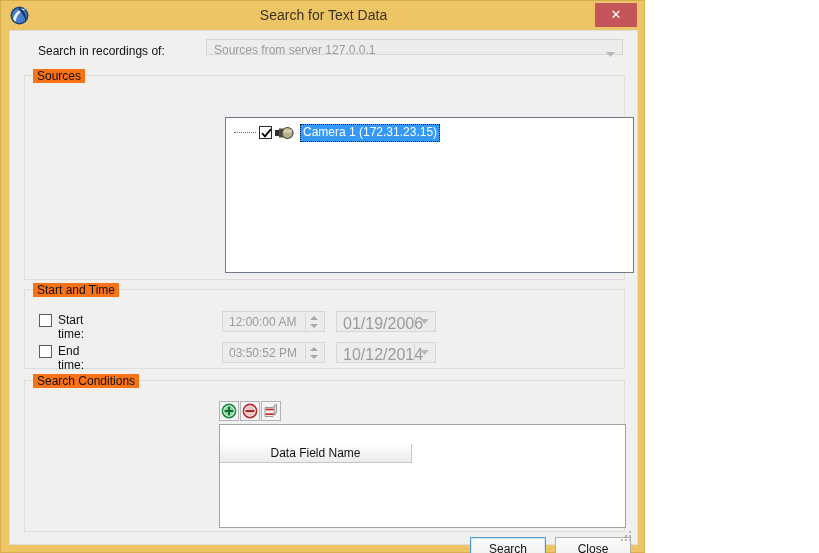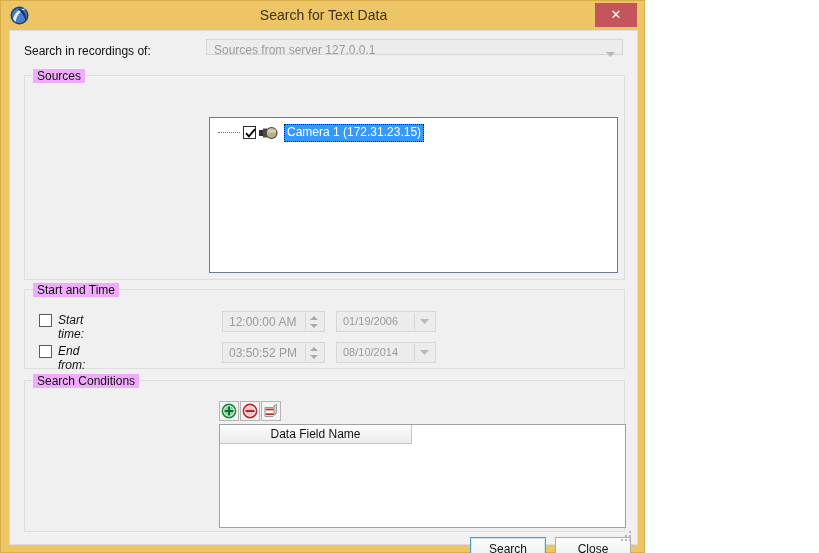--- a/index.html
+++ b/index.html
@@ -76,21 +76,21 @@
     width: 629px;
     height: 515px;
     background: #f0f0f0;
     border: 1px solid #dcdcdc;
     box-sizing: border-box;
   }
 
   
   #search-in-label {
     position: absolute;
-    left: 14px;
+    left: 28px;
     top: 13px;
     font-size: 12px;
     color: #111;
   }
   #source-combo {
     position: absolute;
     left: 196px;
     top: 8px;
     width: 417px;
     height: 16px;
@@ -116,34 +116,34 @@
   
   .groupbox {
     position: absolute;
     border: 1px solid #dedede;
     box-sizing: border-box;
   }
   .group-caption {
     position: absolute;
     top: -7px;
     left: 8px;
-    background: #f0abfc;
+    background: #f97316;
     padding: 0 4px;
     font-size: 12px;
     color: #111;
   }
 
   #gb-sources { left: 14px; top: 44px; width: 601px; height: 205px; }
   #gb-datetime { left: 14px; top: 258px; width: 601px; height: 80px; }
   #gb-conditions { left: 14px; top: 349px; width: 601px; height: 152px; }
 
   
   #tree {
     position: absolute;
-    left: 184px;
+    left: 200px;
     top: 41px;
     width: 409px;
     height: 156px;
     background: #ffffff;
     border: 1px solid #6f7b8a;
     box-sizing: border-box;
     overflow: hidden;
   }
   #tree-row {
     position: absolute;
@@ -200,21 +200,20 @@
     border: 1px solid #5c5c5c;
     background: #fff;
     box-sizing: border-box;
   }
   .dt-label {
     position: absolute;
     left: 33px;
     top: 2px;
     font-size: 12px;
     color: #111;
-    font-style: italic;
   }
   .time-field {
     position: absolute;
     left: 197px;
     width: 103px;
     height: 21px;
     background: #ececec;
     border: 1px solid #d6d6d6;
     box-sizing: border-box;
   }
@@ -249,21 +248,21 @@
     width: 100px;
     height: 21px;
     background: #ececec;
     border: 1px solid #d6d6d6;
     box-sizing: border-box;
   }
   .date-field .df-text {
     position: absolute;
     left: 6px;
     top: 3px;
-    font-size: 11px;
+    font-size: 16px;
     color: #9b9b9b;
   }
   .date-field .df-arrow {
     position: absolute;
     right: 1px;
     top: 1px;
     width: 19px;
     height: 17px;
     border-left: 1px solid #d6d6d6;
   }
@@ -302,21 +301,21 @@
     height: 19px;
     line-height: 19px;
     text-align: center;
     font-size: 12px;
     color: #111;
     background: linear-gradient(#fdfdfd, #ebebeb);
     border-right: 1px solid #c6c6c6;
     border-bottom: 1px solid #c6c6c6;
     box-sizing: border-box;
   }
-  .th-1 { width: 192px; }
+  .th-1 { width: 192px; margin-top: 19px; }
   .th-2 { width: 214px; }
 
   
   .dlg-btn {
     position: absolute;
     height: 24px;
     font-size: 12px;
     font-family: "Liberation Sans", sans-serif;
     box-sizing: border-box;
     cursor: pointer;
@@ -424,30 +423,30 @@
           <span class="df-arrow">
             <svg width="9" height="6" viewBox="0 0 9 6">
                 <path d="M0 0 L4.5 5 L9 0 Z" fill="#b8b8b8"></path>
               </svg>
           </span>
         </span>
       </div>
 
       <div class="dt-row" id="dt-row-end">
         <span class="dt-check"></span>
-        <span class="dt-label">End from:</span>
+        <span class="dt-label">End time:</span>
         <span class="time-field">
           <span class="tf-text">03:50:52 PM</span>
           <span class="spinner">
             <span class="spin-up"></span>
             <span class="spin-dn"></span>
           </span>
         </span>
         <span class="date-field">
-          <span class="df-text">08/10/2014</span>
+          <span class="df-text">10/12/2014</span>
           <span class="df-arrow">
             <svg width="9" height="6" viewBox="0 0 9 6">
                 <path d="M0 0 L4.5 5 L9 0 Z" fill="#b8b8b8"></path>
               </svg>
           </span>
         </span>
       </div>
     </div>
 
     <div class="groupbox" id="gb-conditions">

